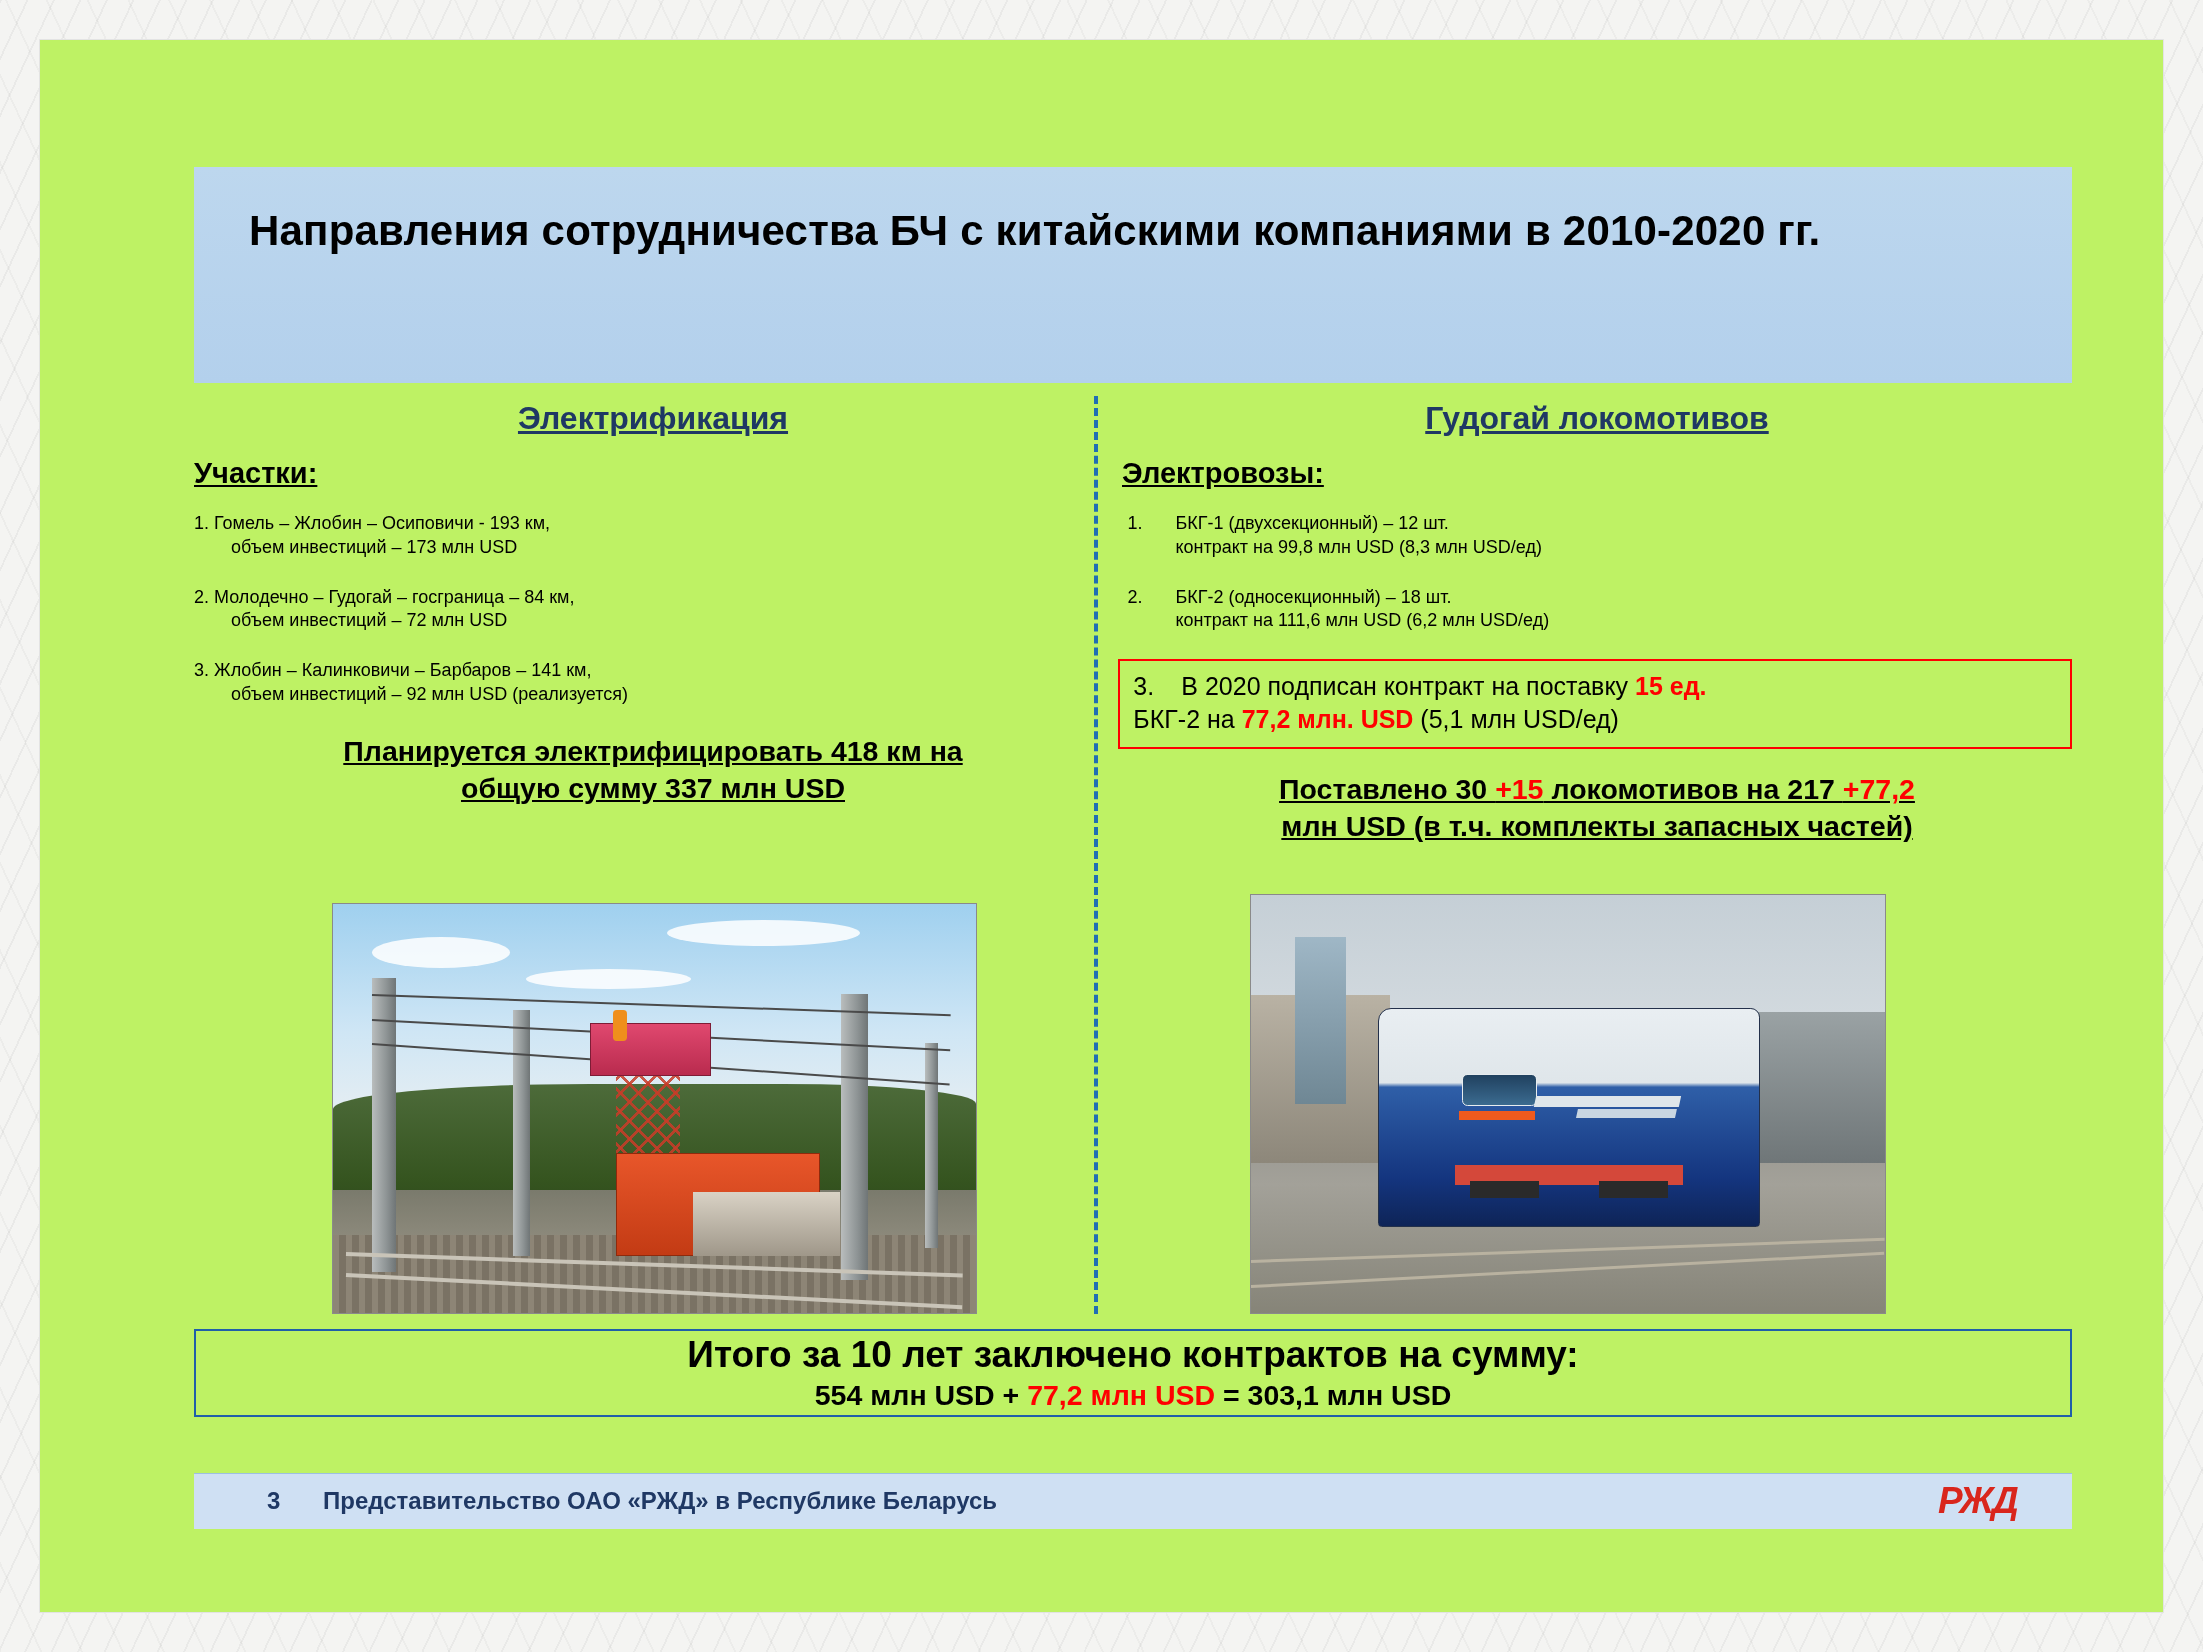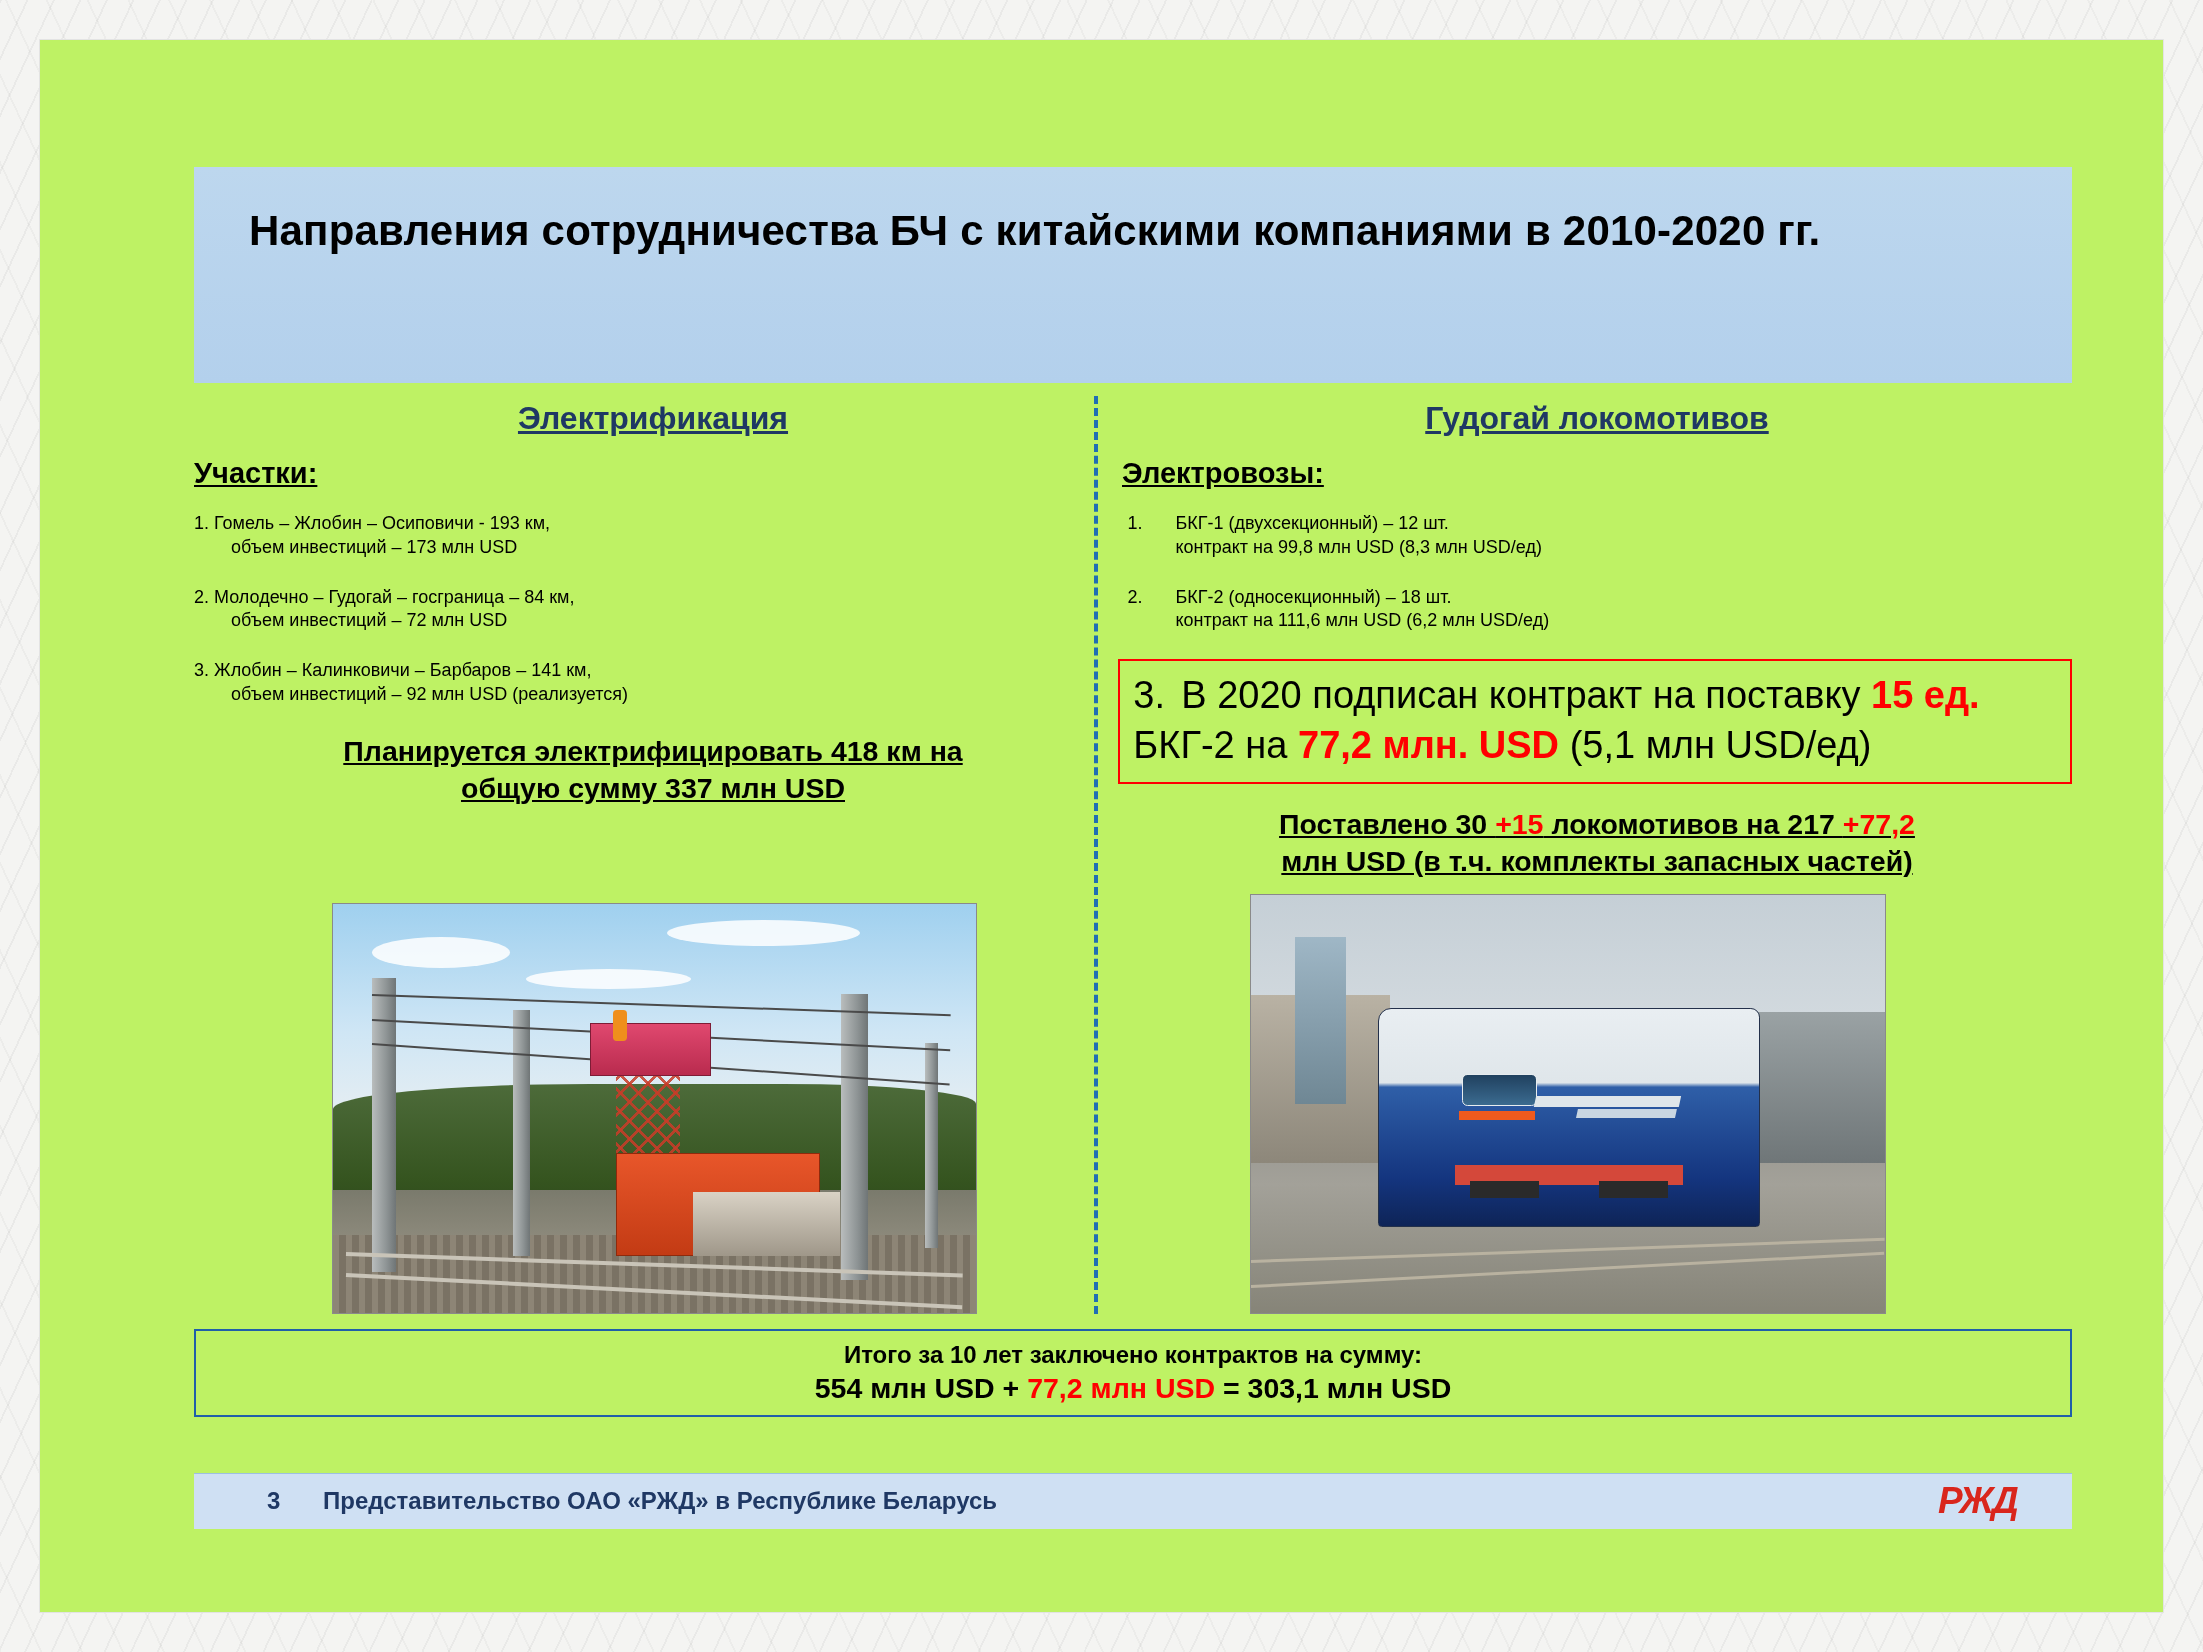--- a/index.html
+++ b/index.html
@@ -103,21 +103,21 @@
     text-decoration: underline;
     line-height: 1.3;
     color: #000;
     margin-top: 5.5px;
   }
   .red { color: #ff0000; }
 
   .boxed {
     border: 2.8px solid #ff0000;
     padding: 9.2px 13px 11px 13px;
-    font-size: 38px;
+    font-size: 25px;
     line-height: 1.32;
     margin-bottom: 22px;
     margin-left: -3.7px;
   }
   .boxed .num { display: inline-block; width: 48px; }
   .boxed b { color: #ff0000; }
 
   
   .divider {
     position: absolute;
@@ -255,21 +255,21 @@
     width: 1878px;
     height: 88px;
     border: 2.8px solid #1f5fa9;
     box-sizing: border-box;
     display: flex;
     flex-direction: column;
     align-items: center;
     justify-content: center;
   }
   .total-line1 {
-    font-size: 24px; font-weight: bold; color:#000;
+    font-size: 37px; font-weight: bold; color:#000;
   }
   .total-line2 {
     font-size: 28.5px; font-weight: bold; color:#000; margin-top: 3.7px;
   }
 
   .source {
     position: absolute;
     left: 202px;
     top: 1392px;
     font-size: 23px;

